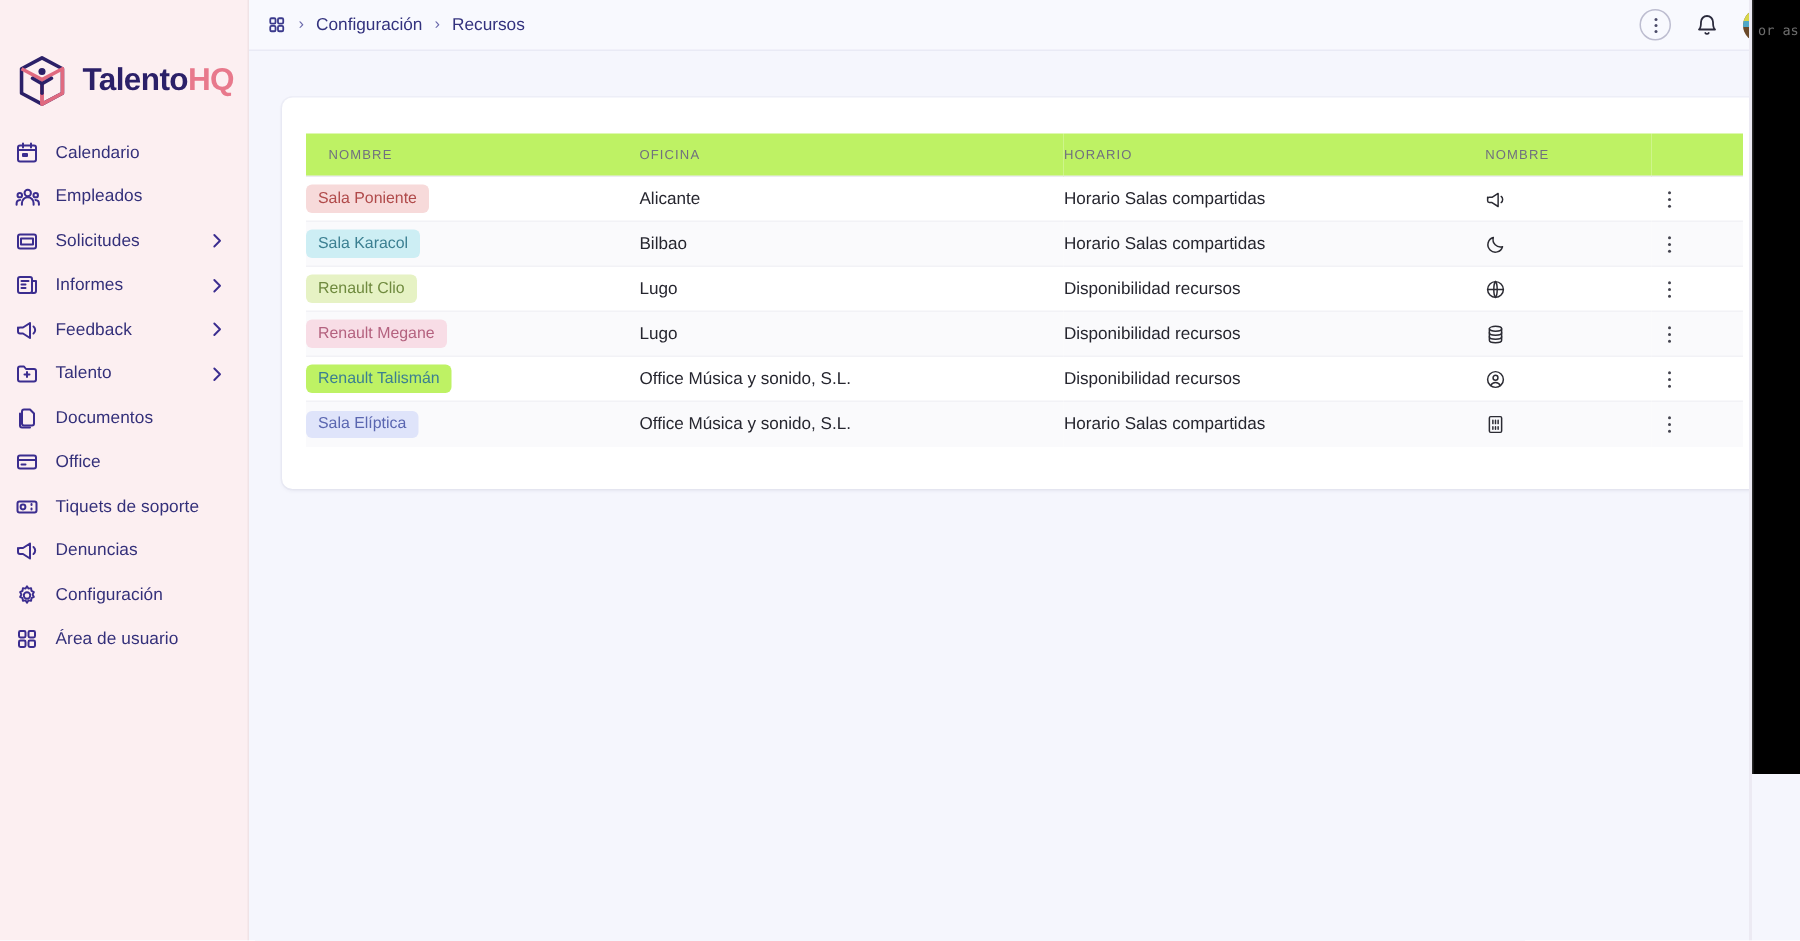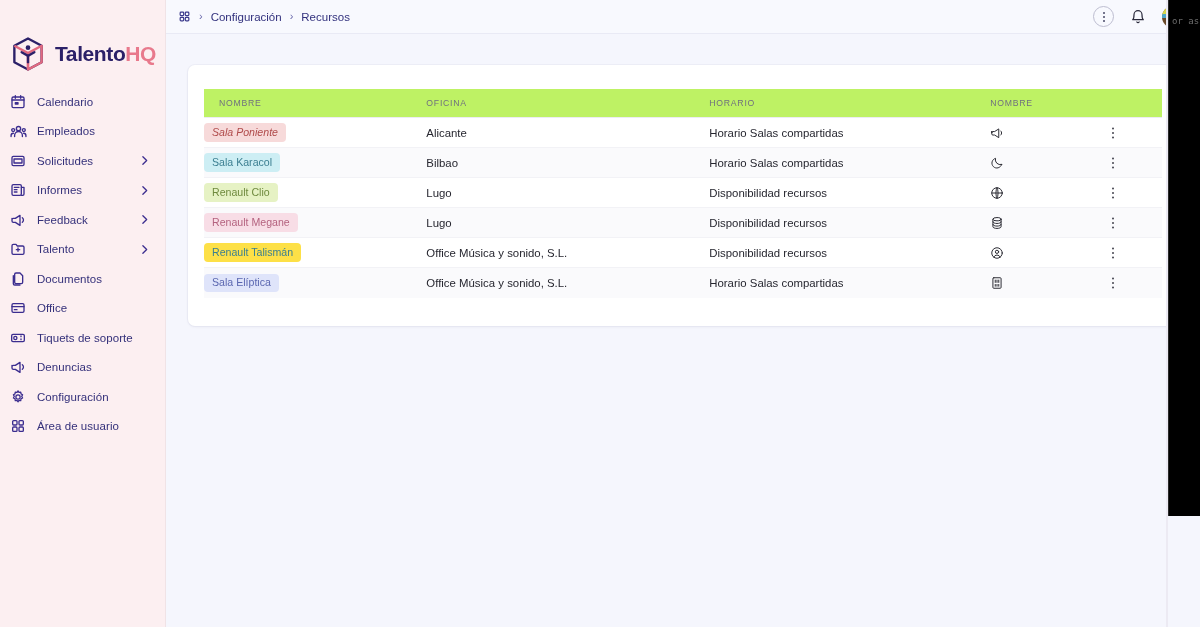--- a/index.html
+++ b/index.html
@@ -440,21 +440,21 @@
             <tr>
               <th class="c-nombre">NOMBRE</th>
               <th class="c-oficina">OFICINA</th>
               <th class="c-horario">HORARIO</th>
               <th class="c-icono">NOMBRE</th>
               <th class="c-menu"></th>
             </tr>
           </thead>
           <tbody>
               <tr>
-                <td class="c-nombre"><span class="badge" style="background: rgb(247, 218, 218); color: rgb(176, 74, 74); font-style: italic;">Sala Poniente</span></td>
+                <td class="c-nombre"><span class="badge" style="background: rgb(247, 218, 218); color: rgb(176, 74, 74);">Sala Poniente</span></td>
                 <td>Alicante</td>
                 <td>Horario Salas compartidas</td>
                 <td>
                   <span class="icocell">
                     <svg width="14" height="14" viewBox="0 0 24 24" fill="none" stroke="currentColor" stroke-width="1.7" stroke-linecap="round" stroke-linejoin="round">
                       <path d="M3 9.5v4a2 2 0 0 0 2 2h3l7 4.5V5L8 9.5H5a2 2 0 0 0-2 2z"></path>
                       <path d="M18.5 8.5a4.5 4.5 0 0 1 0 7"></path>
                     </svg>
                   </span>
                 </td>
@@ -512,21 +512,21 @@
                     </svg>
                   </span>
                 </td>
                 <td>
                   <span class="kebab">
                     <i></i>
                   </span>
                 </td>
               </tr>
               <tr>
-                <td class="c-nombre"><span class="badge" style="background: #fde047; color: rgb(59, 127, 145);">Renault Talismán</span></td>
+                <td class="c-nombre"><span class="badge" style="background: #bef264; color: rgb(59, 127, 145);">Renault Talismán</span></td>
                 <td>Office Música y sonido, S.L.</td>
                 <td>Disponibilidad recursos</td>
                 <td>
                   <span class="icocell">
                     <svg width="14" height="14" viewBox="0 0 24 24" fill="none" stroke="currentColor" stroke-width="1.7" stroke-linecap="round" stroke-linejoin="round">
                       <circle cx="12" cy="12" r="9"></circle>
                       <circle cx="12" cy="10" r="2.8"></circle>
                       <path d="M6.4 19a6.2 6.2 0 0 1 11.2 0"></path>
                     </svg>
                   </span>

